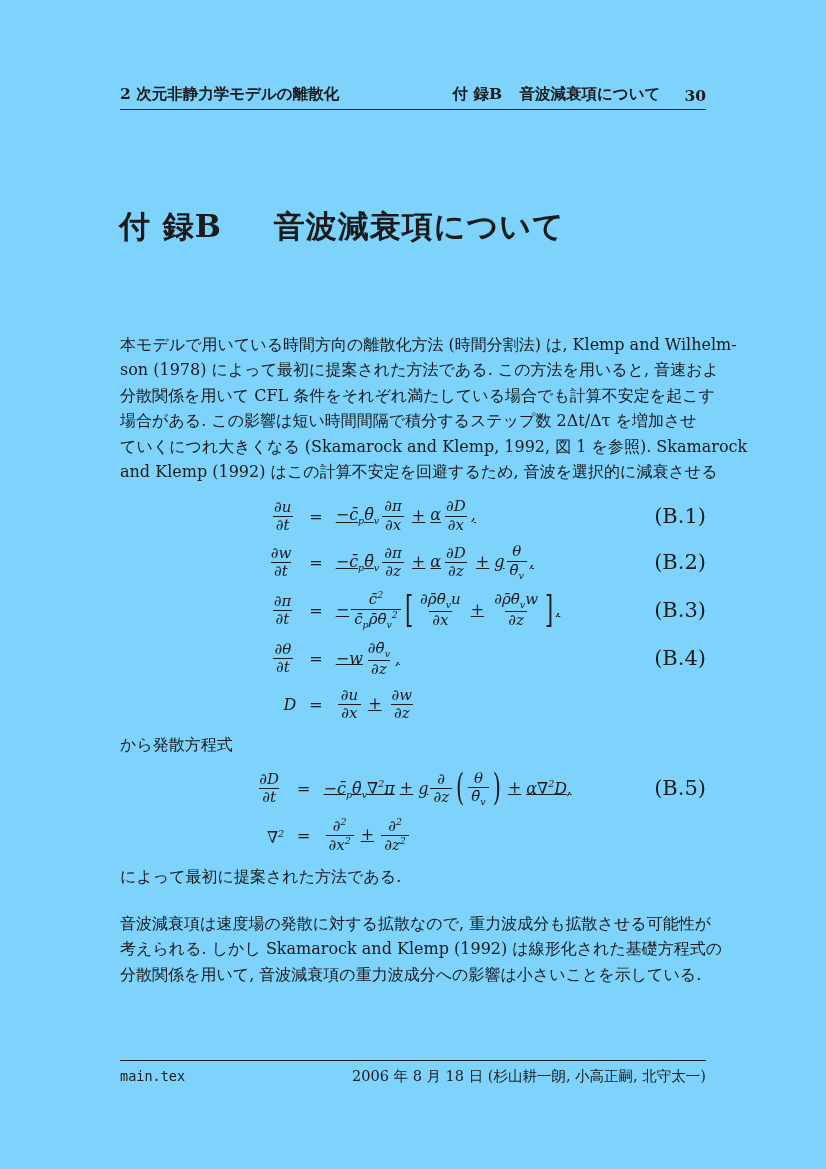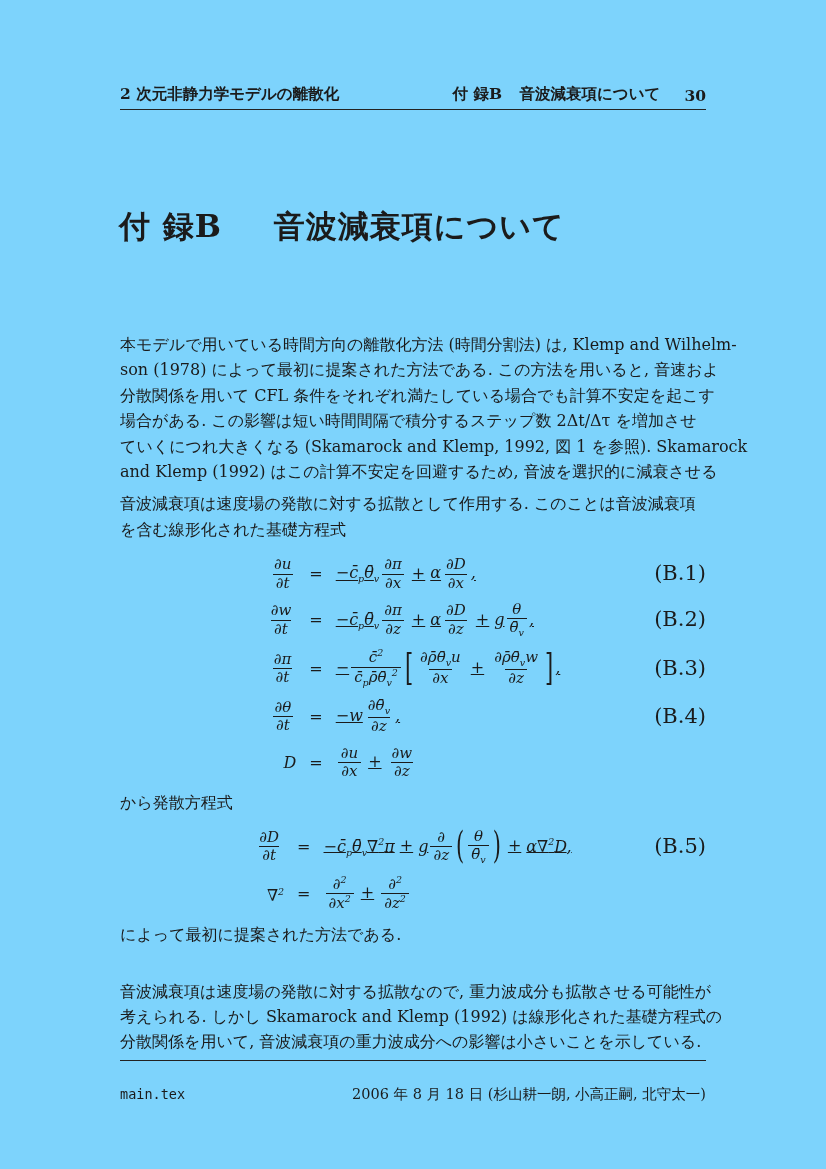--- a/index.html
+++ b/index.html
@@ -17,21 +17,21 @@
   
   .doc-title{position:absolute;left:119px;top:206px;margin:0;
              font-size:31px;font-weight:bold;letter-spacing:1px;white-space:nowrap;}
   .title-text{margin-left:40px;}
 
   
   .content{position:absolute;left:120px;top:332px;width:586px;
            font-size:16px;line-height:25.4px;}
   .tline{white-space:nowrap;}
   .p2{margin-top:7px;}
-  .p3{margin-top:31px;}
+  .p3{margin-top:21px;}
 
   
   .eqgroup{display:grid;grid-template-columns:1fr max-content max-content max-content 1fr;
            align-items:center;row-gap:9px;margin:14px 0 10px;font-size:16px;}
   .eqgroup2{margin:12px 0 10px;}
   .eqlhs{justify-self:end;white-space:nowrap;text-align:right;}
   .eqrel{padding:0 13px;font-style:normal;}
   .eqrhs{justify-self:start;white-space:nowrap;text-decoration:underline;}
   .eqtag{justify-self:end;font-style:normal;font-size:21px;}
   .mi{font-style:italic;}
@@ -40,21 +40,21 @@
   sup.msup{font-size:9.5px;font-style:italic;}
   .frac{display:inline-flex;flex-direction:column;align-items:center;
         vertical-align:middle;margin:0 2px;font-size:15px;}
   .frac .num,.frac .den{line-height:1.15;padding:0 3px;white-space:nowrap;font-style:italic;}
   .frac .den{border-top:1px solid #1b1b1b;}
   .big{display:inline-block;font-style:normal;transform:scaleY(1.8);
        font-size:21px;vertical-align:middle;margin:0 2px;}
 
   
   .footer{position:absolute;left:120px;right:120px;top:1060px;
-          border-top:1.6px solid #222;padding-top:24px;
+          border-top:1.6px solid #222;padding-top:6px;
           display:flex;justify-content:space-between;align-items:baseline;font-size:14.5px;}
   .mono{font-family:"DejaVu Sans Mono","Liberation Mono",monospace;font-size:13.5px;}
 </style>
 </head>
 <body>
 
 <div class="page">
 
   <div class="header">
     <span>2 次元非静力学モデルの離散化</span>
@@ -76,24 +76,20 @@
 
     <div class="para">
       <div class="tline">本モデルで用いている時間方向の離散化方法 (時間分割法) は, Klemp and Wilhelm-</div>
       <div class="tline">son (1978) によって最初に提案された方法である. この方法を用いると, 音速およ</div>
       <div class="tline">分散関係を用いて CFL 条件をそれぞれ満たしている場合でも計算不安定を起こす</div>
       <div class="tline">場合がある. この影響は短い時間間隔で積分するステップ数 2Δt/Δτ を増加させ</div>
       <div class="tline">ていくにつれ大きくなる (Skamarock and Klemp, 1992, 図 1 を参照). Skamarock</div>
       <div class="tline">and Klemp (1992) はこの計算不安定を回避するため, 音波を選択的に減衰させる</div>
     </div>
 
-    <div class="para p2">
-      <div class="tline">音波減衰項は速度場の発散に対する拡散として作用する. このことは音波減衰項</div>
-      <div class="tline">を含む線形化された基礎方程式</div>
-    </div>
 
     <div class="eqgroup">
         <div></div>
         <div class="eqlhs"><span class="frac">
             <span class="num"><span class="mi">∂u</span></span>
             <span class="den"><span class="mi">∂t</span></span>
           </span></div>
         <div class="eqrel">=</div>
         <div class="eqrhs"><span class="mi">−c̄</span><sub class="msub">p</sub><span class="mi">θ̄</span><sub class="msub">v</sub><span class="frac">
             <span class="num"><span class="mi">∂π</span></span>

